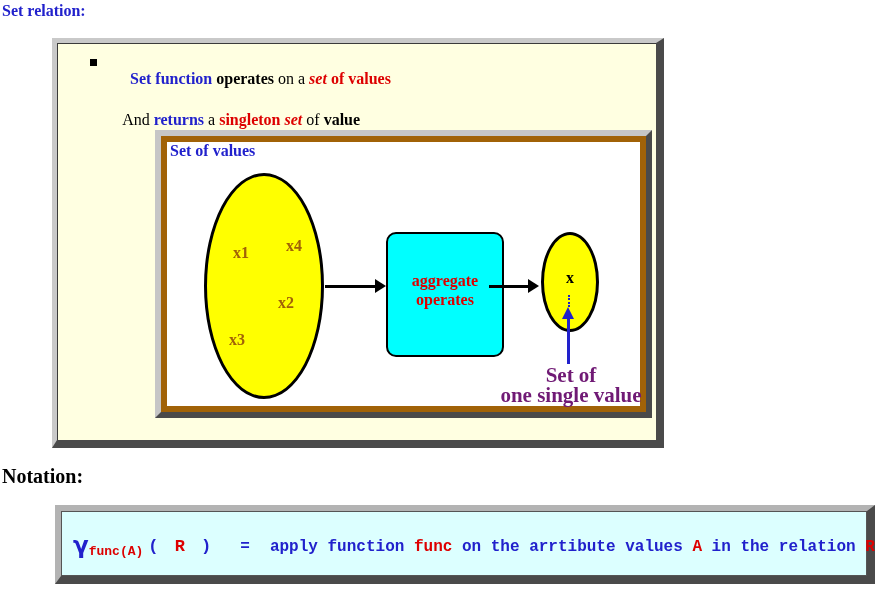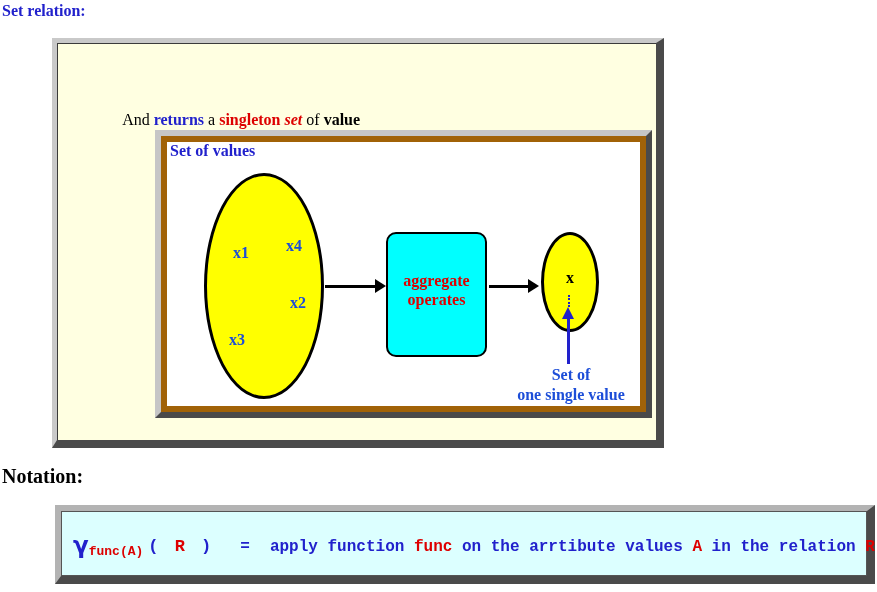--- a/index.html
+++ b/index.html
@@ -43,39 +43,39 @@
     border:6px solid #a16207; background:#FFFFFF;
   }
   #input-set-label {
     position:absolute; left:3px; top:0px;
     font-size:16px; font-weight:bold; color:#2121CC;
   }
   #input-set-ellipse {
     position:absolute; left:37px; top:31px; width:120px; height:226px;
     background:#FFFF00; border:3px solid #000; border-radius:50%;
   }
-  .set-value-label { position:absolute; font-size:16px; font-weight:bold; color:#1d4ed8; }
+  .set-value-label { position:absolute; font-size:16px; font-weight:bold; color:#a16207; }
   #val-x1 { left:66px;  top:102px; }
   #val-x4 { left:119px; top:95px;  }
-  #val-x2 { left:111px; top:152px;margin-left:12px; }
+  #val-x2 { left:111px; top:152px; }
   #val-x3 { left:62px;  top:189px; }
 
   .h-arrow-stem { position:absolute; height:3px; background:#000; top:143px; }
   .h-arrow-head {
     position:absolute; top:137px; width:0; height:0;
     border-top:7px solid transparent; border-bottom:7px solid transparent;
     border-left:11px solid #000;
   }
   #arrow1-stem { left:158px; width:52px; }
   #arrow1-head { left:208px; }
   #arrow2-stem { left:322px; width:40px; }
   #arrow2-head { left:361px; }
 
   #aggregate-box {
-    position:absolute; left:219px; top:90px; width:101px; height:125px;
+    position:absolute; left:219px; top:90px; width:118px; height:125px;
     background:#00FFFF; border:2px solid #000; border-radius:10px;
     display:flex; flex-direction:column; justify-content:center; align-items:center;
     font-size:16px; font-weight:bold; color:#DD0000; line-height:19px;
     padding-bottom:10px;
   }
   #output-ellipse {
     position:absolute; left:374px; top:90px; width:58px; height:100px;
     background:#FFFF00; border:3px solid #000; border-radius:50%;
     display:flex; justify-content:center; align-items:center;
   }
@@ -88,21 +88,21 @@
   #output-arrow-head {
     position:absolute; left:395px; top:165px; width:0; height:0;
     border-left:6px solid transparent; border-right:6px solid transparent;
     border-bottom:12px solid #2121CC;
   }
   #output-arrow-stem {
     position:absolute; left:400px; top:177px; width:3px; height:45px; background:#2121CC;
   }
   #output-caption {
     position:absolute; left:333px; top:223px; width:142px;
-    text-align:center; font-size:16px; font-weight:bold; color:#1d4ed8; line-height:20px;
+    text-align:center; font-size:21px; font-weight:bold; color:#701a75; line-height:20px;
   }
 
   
   #notation-heading {
     position:absolute; left:2px; top:465px;
     font-size:20px; font-weight:bold; color:#000;
   }
   #notation-panel {
     position:absolute; left:55px; top:505px; width:820px; height:79px;
     border-style:solid; border-width:6px 8px 8px 6px;
@@ -126,20 +126,26 @@
   #formula-equals { margin-left:26px; color:#2121CC; }
   #formula-desc { margin-left:20px; }
 </style>
 </head>
 <body>
 
 <div id="page-title">Set relation:</div>
 
 <div id="info-panel">
 
+  <div id="bullet-line" class="rich-line">
+    <span class="sq"></span>
+    <span>
+      <span class="blue bold">Set function</span><span class="bold"> operates</span><span> on a </span><span class="red bold ital">set</span><span class="red bold"> of values</span>
+    </span>
+  </div>
 
   <div id="sub-line" class="rich-line">
     <span>And </span><span class="blue bold">returns</span><span> a </span><span class="red bold">singleton </span><span class="red bold ital">set</span><span> of </span><span class="bold">value</span>
   </div>
 
   <div id="diagram-frame">
     <div id="diagram-canvas">
 
       <div id="input-set-label">Set of values</div>
 

